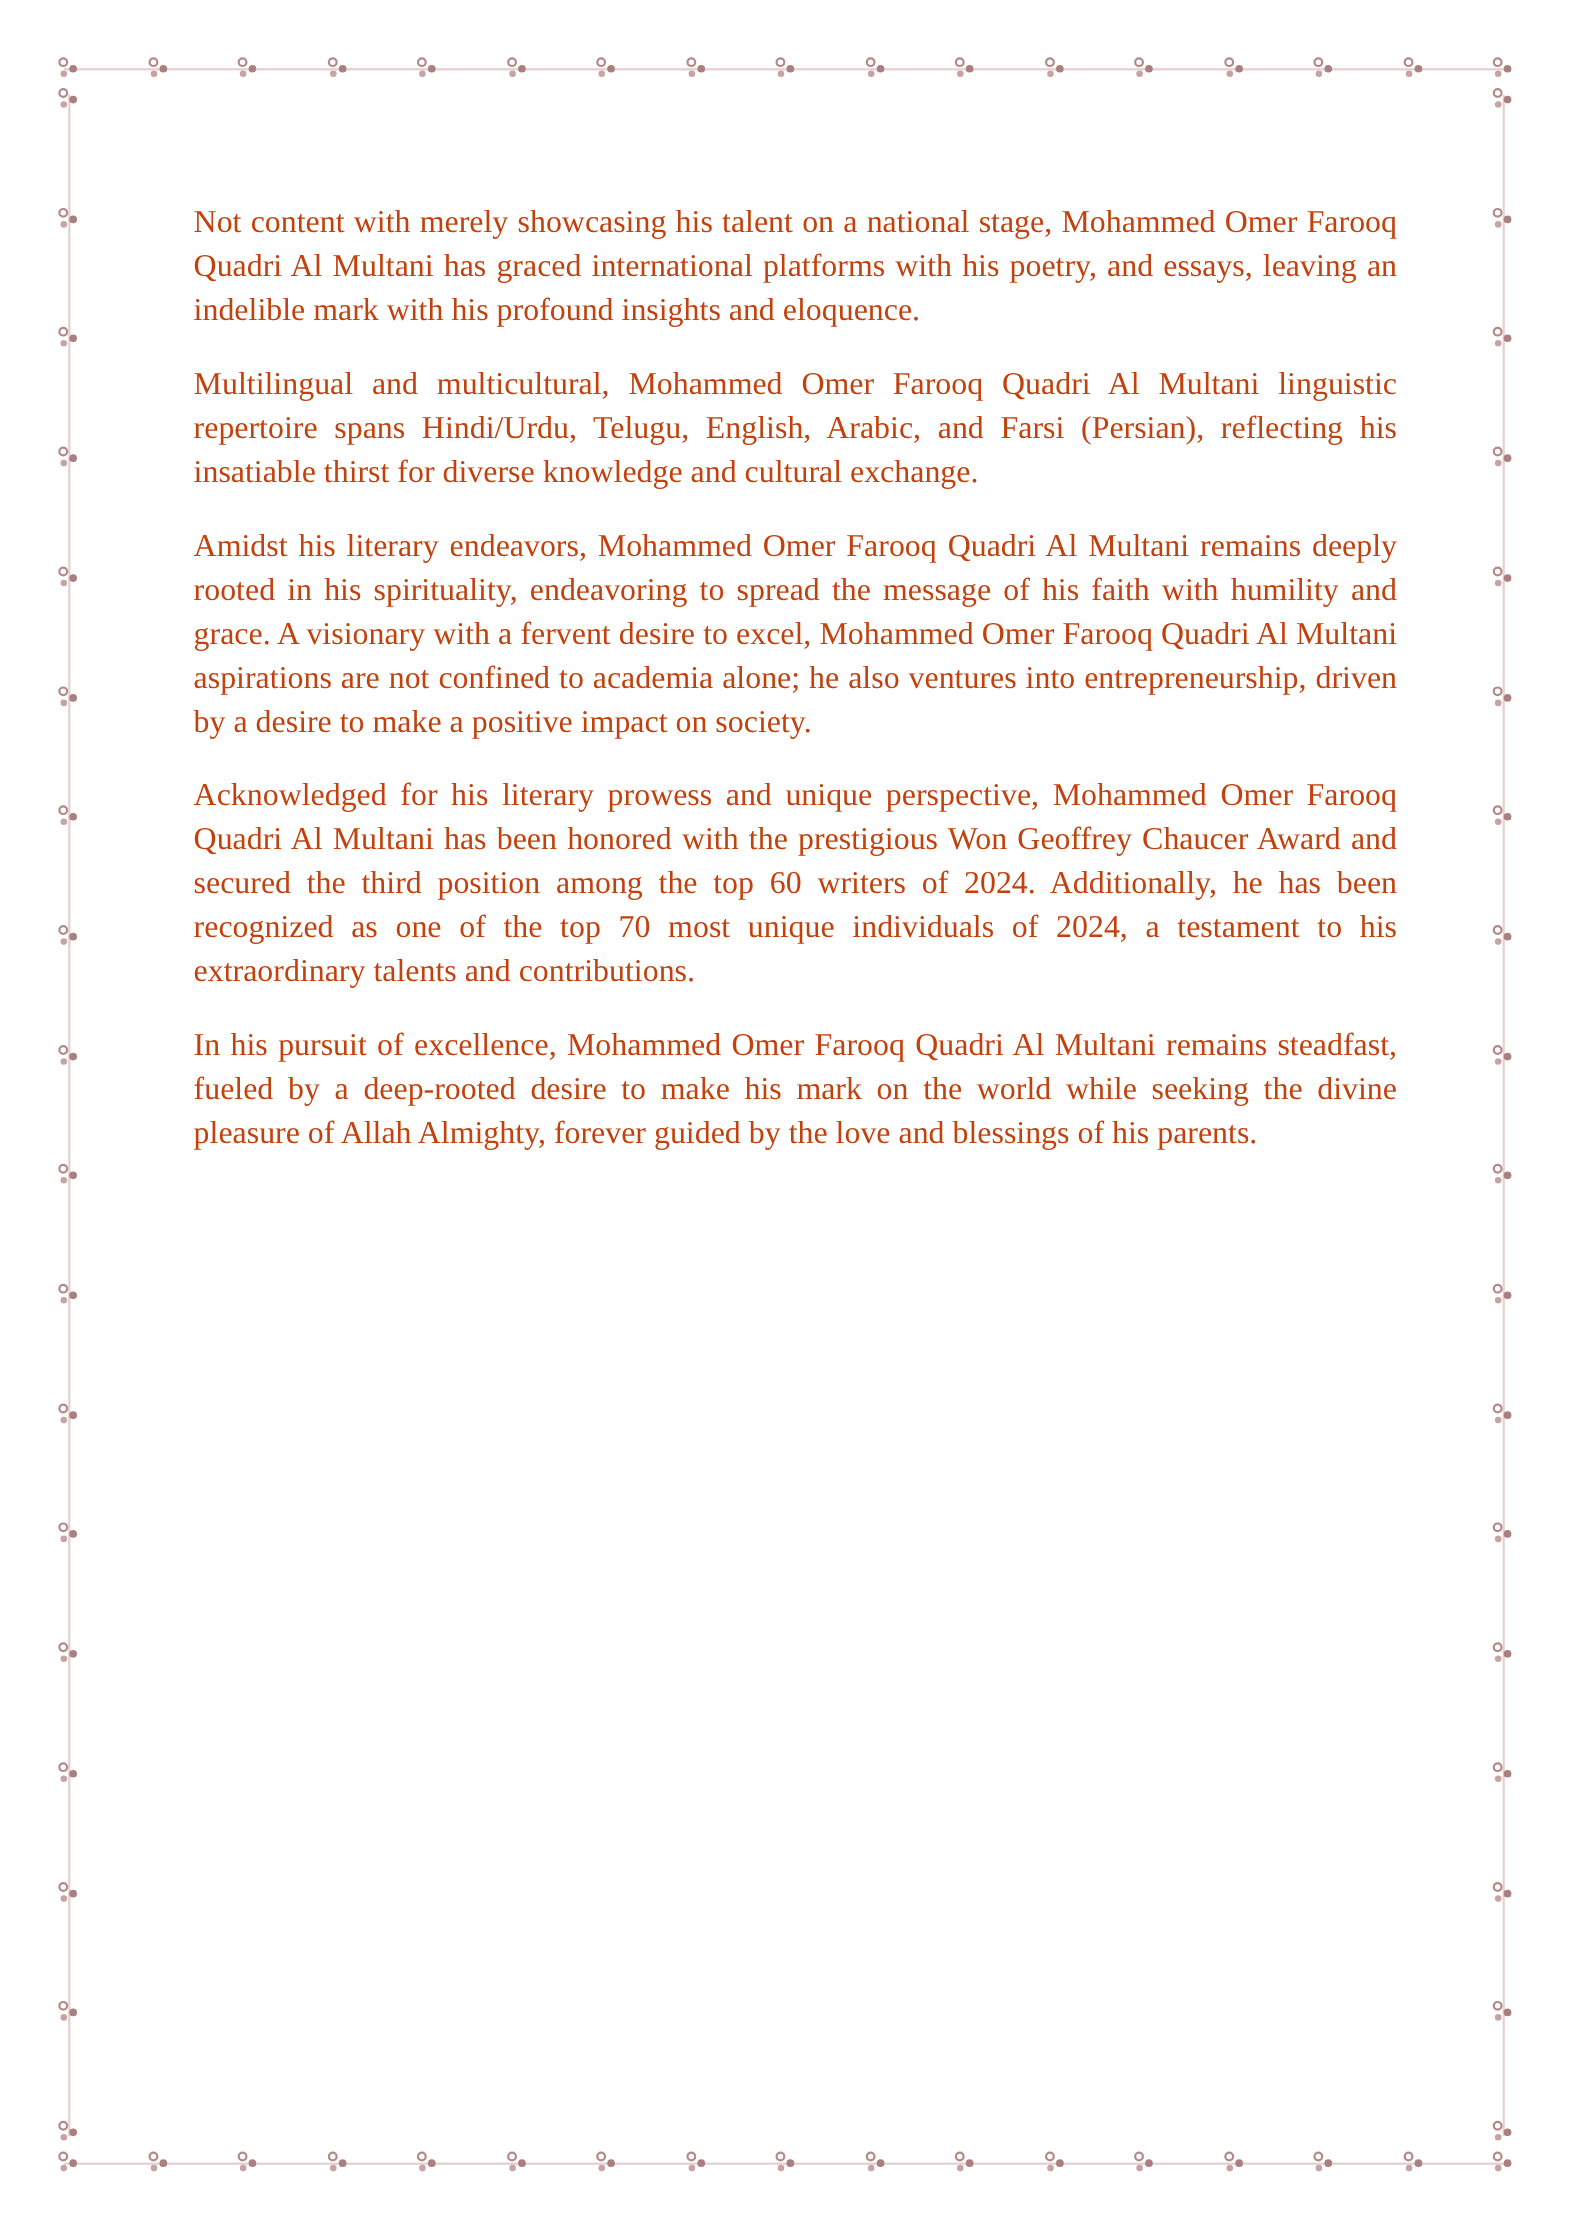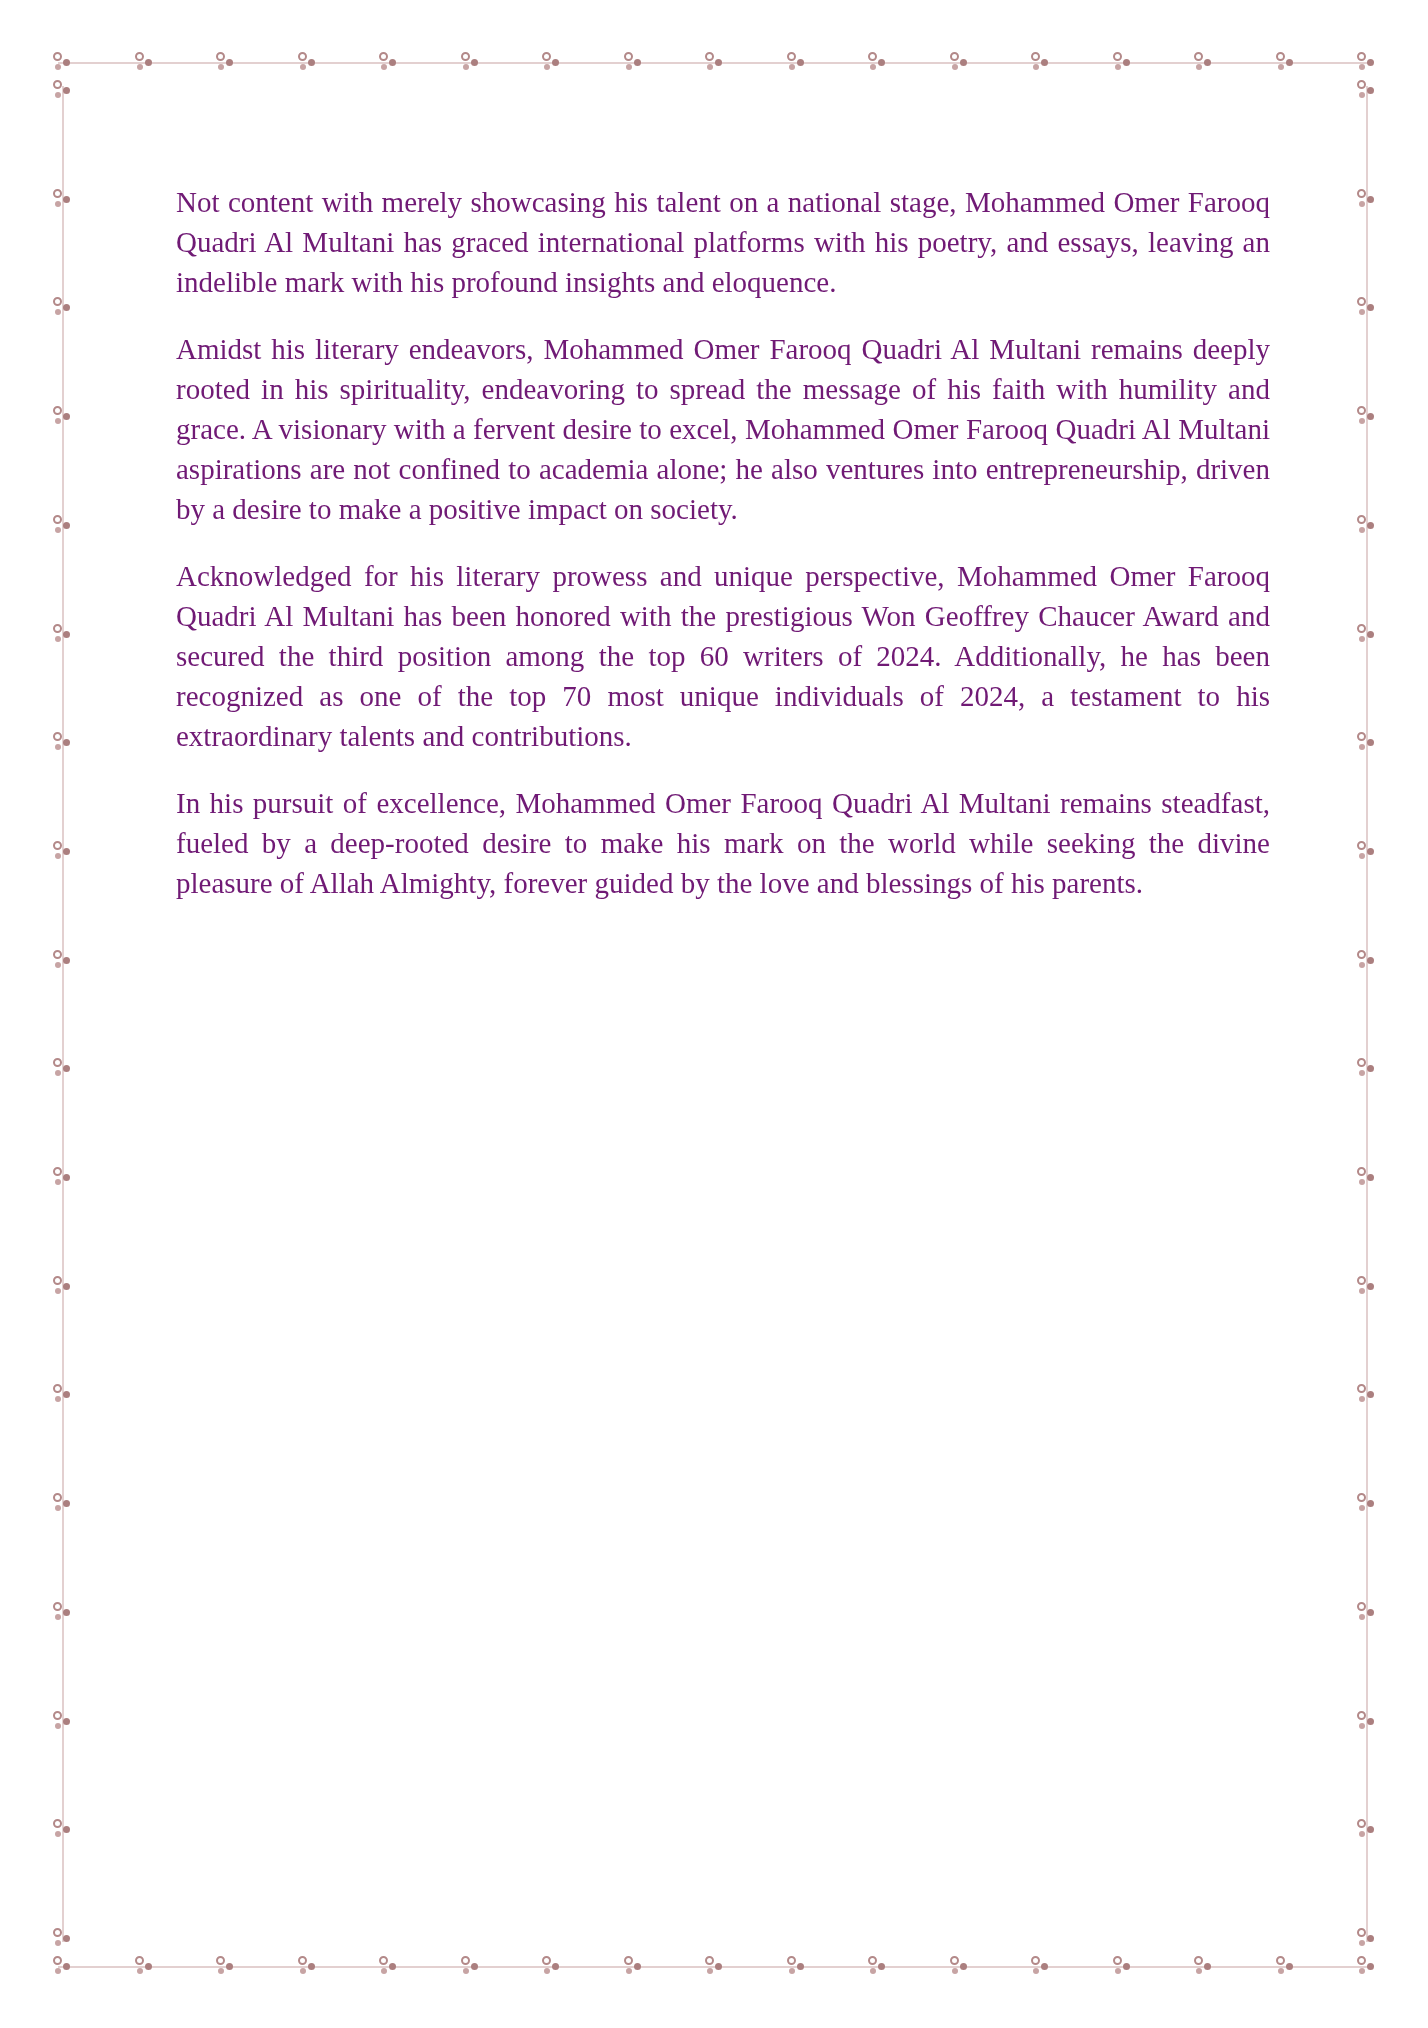--- a/index.html
+++ b/index.html
@@ -33,21 +33,21 @@
   .orn .a{width:9px;height:9px;border:2px solid #b38989;background:#ffffff;left:1px;top:0;}
   .orn .b{width:7px;height:7px;background:#ab7f7f;left:11px;top:7px;}
   .orn .c{width:6px;height:6px;background:#c7a4a4;left:3px;top:12px;}
 
   
   .body-text{
     position:absolute;
     left:176px;
     right:158px;
     top:182px;
-    color:#701a75;
+    color:#c2410c;
   }
   .body-text p{
     margin:0 0 27px 0;
     font-size:29px;
     line-height:40px;
     text-align:justify;
     text-justify:inter-word;
   }
 </style>
 </head>
@@ -409,18 +409,19 @@
       </span>
       <span class="orn">
         <i class="a"></i>
         <i class="b"></i>
         <i class="c"></i>
       </span>
     </div>
 
   <div class="body-text">
     <p>Not content with merely showcasing his talent on a national stage, Mohammed Omer Farooq Quadri Al Multani has graced international platforms with his poetry,  and essays, leaving an indelible mark with his profound insights and eloquence.</p>
+    <p>Multilingual and multicultural, Mohammed Omer Farooq Quadri Al Multani linguistic repertoire spans Hindi/Urdu, Telugu, English, Arabic, and Farsi (Persian), reflecting his insatiable thirst for diverse knowledge and cultural exchange.</p>
     <p>Amidst his literary endeavors, Mohammed Omer Farooq Quadri Al Multani remains deeply rooted in his spirituality, endeavoring to spread the message of his faith with humility and grace. A visionary with a fervent desire to excel, Mohammed Omer Farooq Quadri Al Multani aspirations are not confined to academia alone; he also ventures into entrepreneurship, driven by a desire to make a positive impact on society.</p>
     <p>Acknowledged for his literary prowess and unique perspective, Mohammed Omer Farooq Quadri Al Multani has been honored with the prestigious Won Geoffrey Chaucer Award and secured the third position among the top 60 writers of 2024. Additionally, he has been recognized as one of the top 70 most unique individuals of 2024, a testament to his extraordinary talents and contributions.</p>
     <p>In his pursuit of excellence, Mohammed Omer Farooq Quadri Al Multani remains steadfast, fueled by a deep-rooted desire to make his mark on the world while seeking the divine pleasure of Allah Almighty, forever guided by the love and blessings of his parents.</p>
   </div>
 
 </div>
 
 </body></html>

